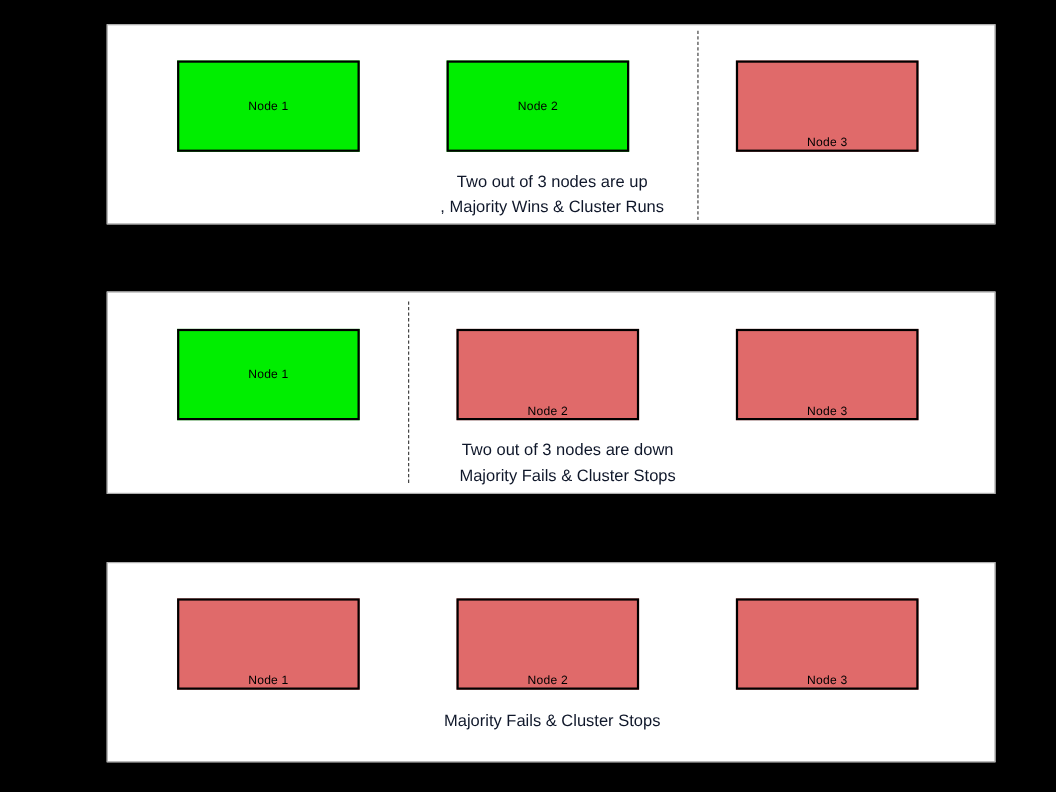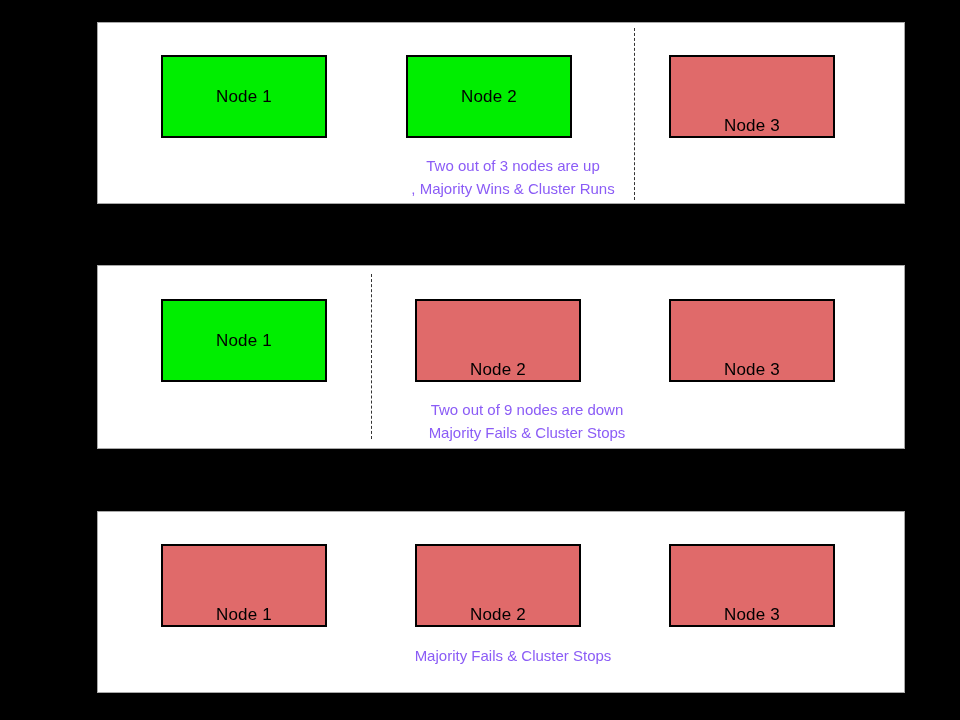--- a/index.html
+++ b/index.html
@@ -39,44 +39,43 @@
   .node {
     position: absolute;
     width: 166px;
     height: 83px;
     border: 2px solid #000000;
     box-sizing: border-box;
     display: flex;
     align-items: center;
     justify-content: center;
     color: #000000;
-    font-size: 17px;
+    font-size: 11px;
     font-family: "Liberation Sans", sans-serif;
     letter-spacing: 0.2px;
   }
   .node.up   { background: #00ee00; }
   .node.down { background: #e06a6a; align-items: flex-end; }
 
   
   .divider {
     position: absolute;
     width: 0;
     border-left: 1px dashed #333333;
   }
 
   
   .caption {
     position: absolute;
-    color: #8b5cf6;
+    color: #0f172a;
     font-size: 15px;
     line-height: 23px;
     font-family: "Liberation Sans", sans-serif;
     white-space: nowrap;
     text-align: center;
-    margin-left: 11px;
   }
   .caption .line { display: block; }
 </style>
 </head>
 <body>
 
 <div class="stage">
 
   <div class="panel" id="panel-1">
 
@@ -110,21 +109,21 @@
       <span>Node 2</span>
     </div>
 
     <div class="node down" style="left: 571px; top: 33px;">
       <span>Node 3</span>
     </div>
 
     <div class="divider" style="left: 273px; top: 8px; height: 165px;"></div>
 
     <div class="caption" style="left: 14px; top: 132px; width: 808px;">
-      <span class="line">Two out of 9 nodes are down</span>
+      <span class="line">Two out of 3 nodes are down</span>
       <span class="line">Majority Fails &amp; Cluster Stops</span>
     </div>
   </div>
 
   <div class="panel" id="panel-3">
 
     <div class="node down" style="left: 63px; top: 32px;">
       <span>Node 1</span>
     </div>
 

